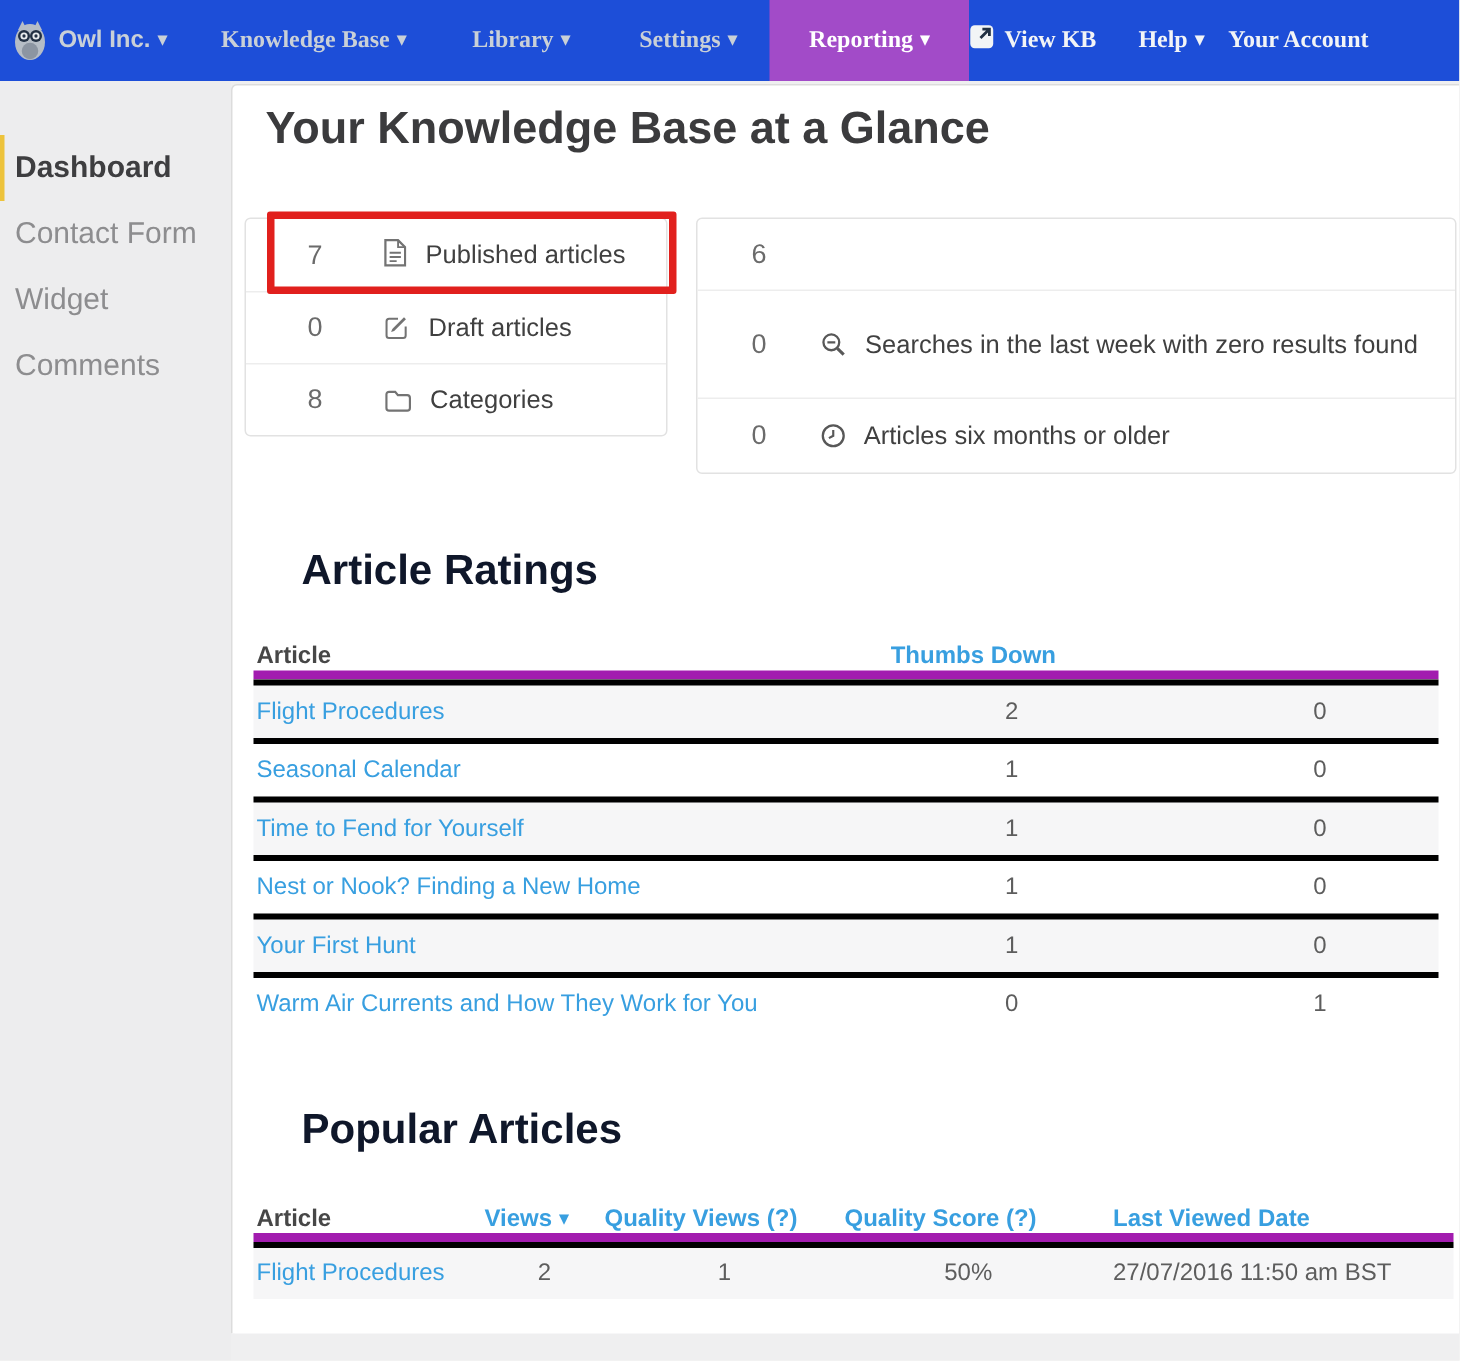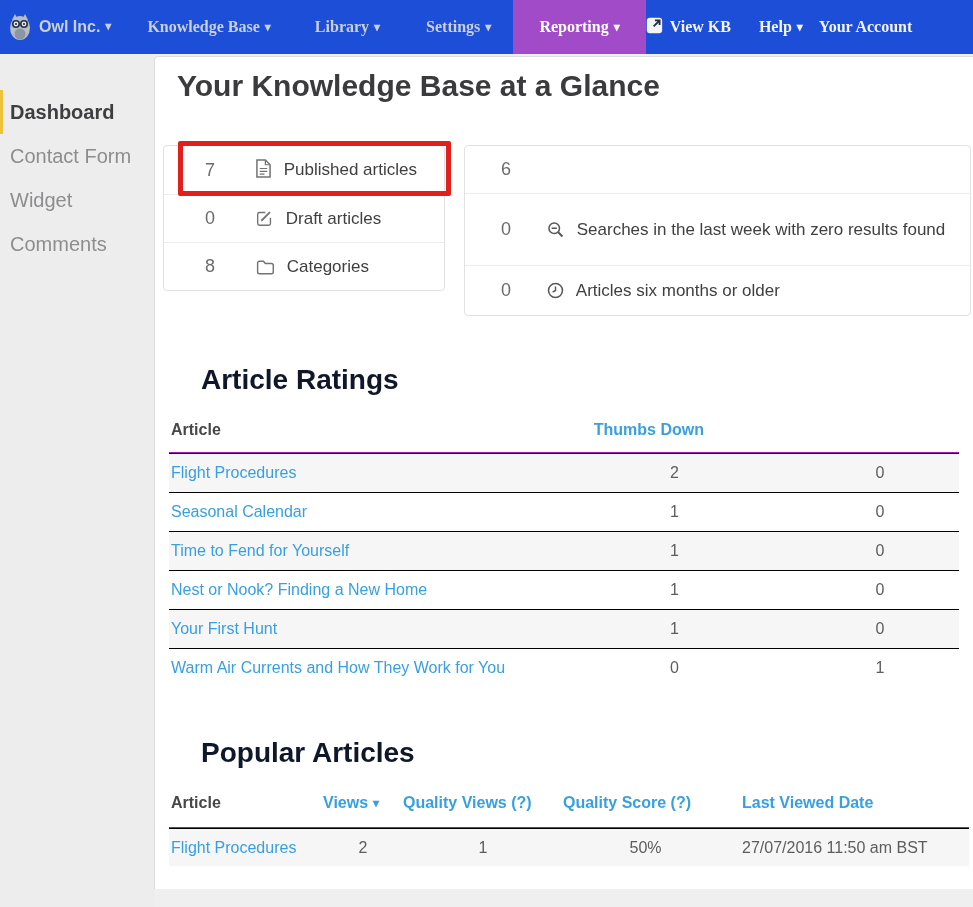--- a/index.html
+++ b/index.html
@@ -59,23 +59,23 @@
                 line-height:24px; padding-right:14px; }
   .stat-label svg { vertical-align:-3px; margin-right:8px; }
 
   
   .annotation-box { position:absolute; left:23px; top:84px; width:273px; height:55px;
                     border:5px solid #e1201d; border-radius:2px; z-index:10;
                     pointer-events:none; }
 
   
   .data-table { position:absolute; left:14px; font-size:16px; }
-  .dt-header { display:flex; align-items:flex-start; border-bottom:1px solid #a21caf;
+  .dt-header { display:flex; align-items:flex-end; border-bottom:6px solid #a21caf;
                font-weight:700; color:#474747; }
-  .dt-row { display:flex; align-items:center; border-top:1px solid #000000; }
+  .dt-row { display:flex; align-items:center; border-top:4px solid #000000; }
   .dt-row:first-of-type { border-top:none; }
   .dt-row.striped { background:#f6f6f7; }
   .link { color:#389fe0; cursor:pointer; }
   .dt-header .link { font-weight:700; }
   .num { color:#5d5d5d; }
 
   
   .ratings { top:364px; width:790px; }
   .ratings .dt-header { height:32px; }
   .ratings .dt-row { height:39px; }

